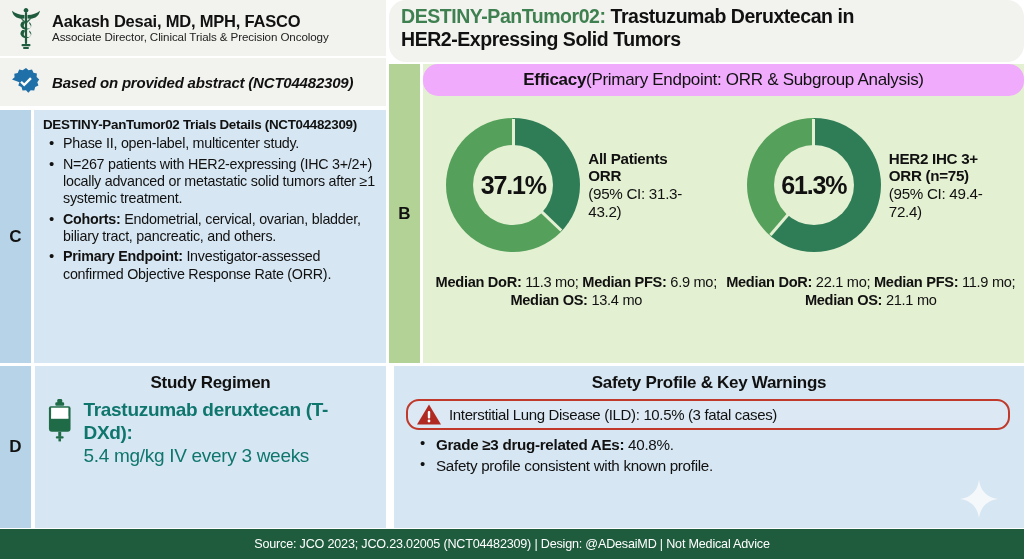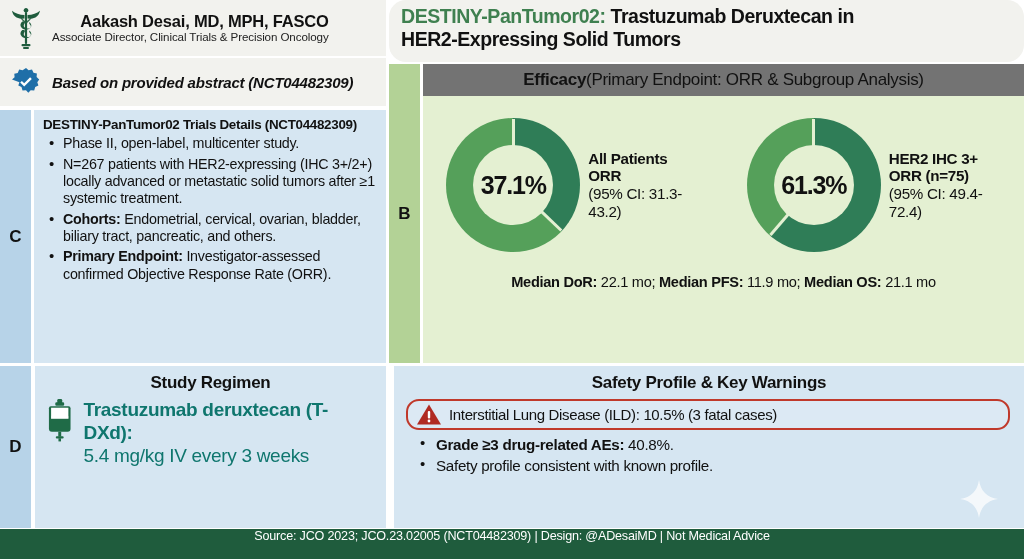--- a/index.html
+++ b/index.html
@@ -7,21 +7,21 @@
     width:1024px;height:559px;overflow:hidden;
     font-family:"Liberation Sans",sans-serif;
     background:#ffffff;
     -webkit-font-smoothing:antialiased;
   }
   .canvas{position:relative;width:1024px;height:559px;background:#ffffff;}
 
   
   .author-bar{
     position:absolute;left:0;top:0;width:386px;height:56px;
-    background:#f2f2ee;display:flex;align-items:center;text-align:right;
+    background:#f2f2ee;display:flex;align-items:center;
   }
   .caduceus{width:52px;display:flex;align-items:center;justify-content:center;}
   .author-text{display:flex;flex-direction:column;justify-content:center;}
   .author-name{font-size:16.5px;font-weight:bold;color:#111;line-height:1.12;letter-spacing:-.2px;}
   .author-role{font-size:11.6px;color:#222;line-height:1.2;letter-spacing:-.1px;}
 
   .abstract-bar{
     position:absolute;left:0;top:58px;width:386px;height:48px;
     background:#f2f2ee;display:flex;align-items:center;
   }
@@ -54,22 +54,22 @@
     position:absolute;left:389px;top:0;width:635px;height:62px;
     background:#f2f2ee;box-sizing:border-box;padding:5px 10px 0 12px;border-radius:17px;
   }
   .title-line{font-size:19.5px;font-weight:bold;color:#111;line-height:1.17;letter-spacing:-.45px;}
   .title-green{color:#3f8050;}
 
   
   .panel-b{position:absolute;left:389px;top:64px;width:635px;height:299px;display:flex;}
   .panel-b-body{flex:1;background:#e4f0d2;margin-left:3px;position:relative;}
   .eff-head{
-    height:32px;background:#737373;display:flex;align-items:center;justify-content:center;
-    font-size:17px;color:#111;letter-spacing:-.3px;
+    height:32px;background:#f0abfc;display:flex;align-items:center;justify-content:center;
+    font-size:17px;color:#111;letter-spacing:-.3px;border-radius:15px;
   }
   .eff-head .b{font-weight:bold;}
   .donut-row{display:flex;height:178px;}
   .donut-col{flex:1;display:flex;align-items:center;justify-content:center;gap:8px;}
   .donut{position:relative;width:134px;height:134px;border-radius:50%;flex:none;}
   .donut .hole{
     position:absolute;left:27px;top:27px;width:80px;height:80px;border-radius:50%;
     background:#e4f0d2;display:flex;align-items:center;justify-content:center;
   }
   .donut .pct{font-size:25px;font-weight:bold;color:#111;letter-spacing:-1.2px;}
@@ -100,21 +100,21 @@
   ul.bul2 li{
     position:relative;padding-left:16px;font-size:15.2px;color:#111;line-height:1.25;
     margin-bottom:2px;letter-spacing:-.3px;
   }
   ul.bul2 li:before{content:"\2022";position:absolute;left:0;top:-1px;font-size:15px;}
   .sparkle{position:absolute;right:22px;bottom:4px;opacity:.75;}
 
   
   .footer{
     position:absolute;left:0;bottom:0;width:1024px;height:30px;background:#1f5c3d;
-    display:flex;align-items:flex-start;justify-content:center;
+    display:flex;align-items:center;justify-content:center;
     color:#ffffff;font-size:12.6px;letter-spacing:-.2px;
   }
 </style>
 </head>
 <body>
 
 <div class="canvas">
 
   <div class="author-bar">
     <div class="caduceus">
@@ -200,20 +200,23 @@
             </div>
           </div>
           <div class="dlab">
             <div class="hd">HER2 IHC 3+ ORR (n=75)</div>
             <div>(95% CI: 49.4-72.4)</div>
           </div>
         </div>
       </div>
 
       <div class="med-row">
+        <div class="med-col">
+          <span class="b">Median DoR:</span><span> 11.3 mo; </span><span class="b">Median PFS:</span><span> 6.9 mo; </span><span class="b">Median OS:</span><span> 13.4 mo</span>
+        </div>
         <div class="med-col">
           <span class="b">Median DoR:</span><span> 22.1 mo; </span><span class="b">Median PFS:</span><span> 11.9 mo; </span><span class="b">Median OS:</span><span> 21.1 mo</span>
         </div>
       </div>
     </div>
   </div>
 
   <div class="panel-d">
     <div class="d-left">
       <div class="tab-strip">D</div>

